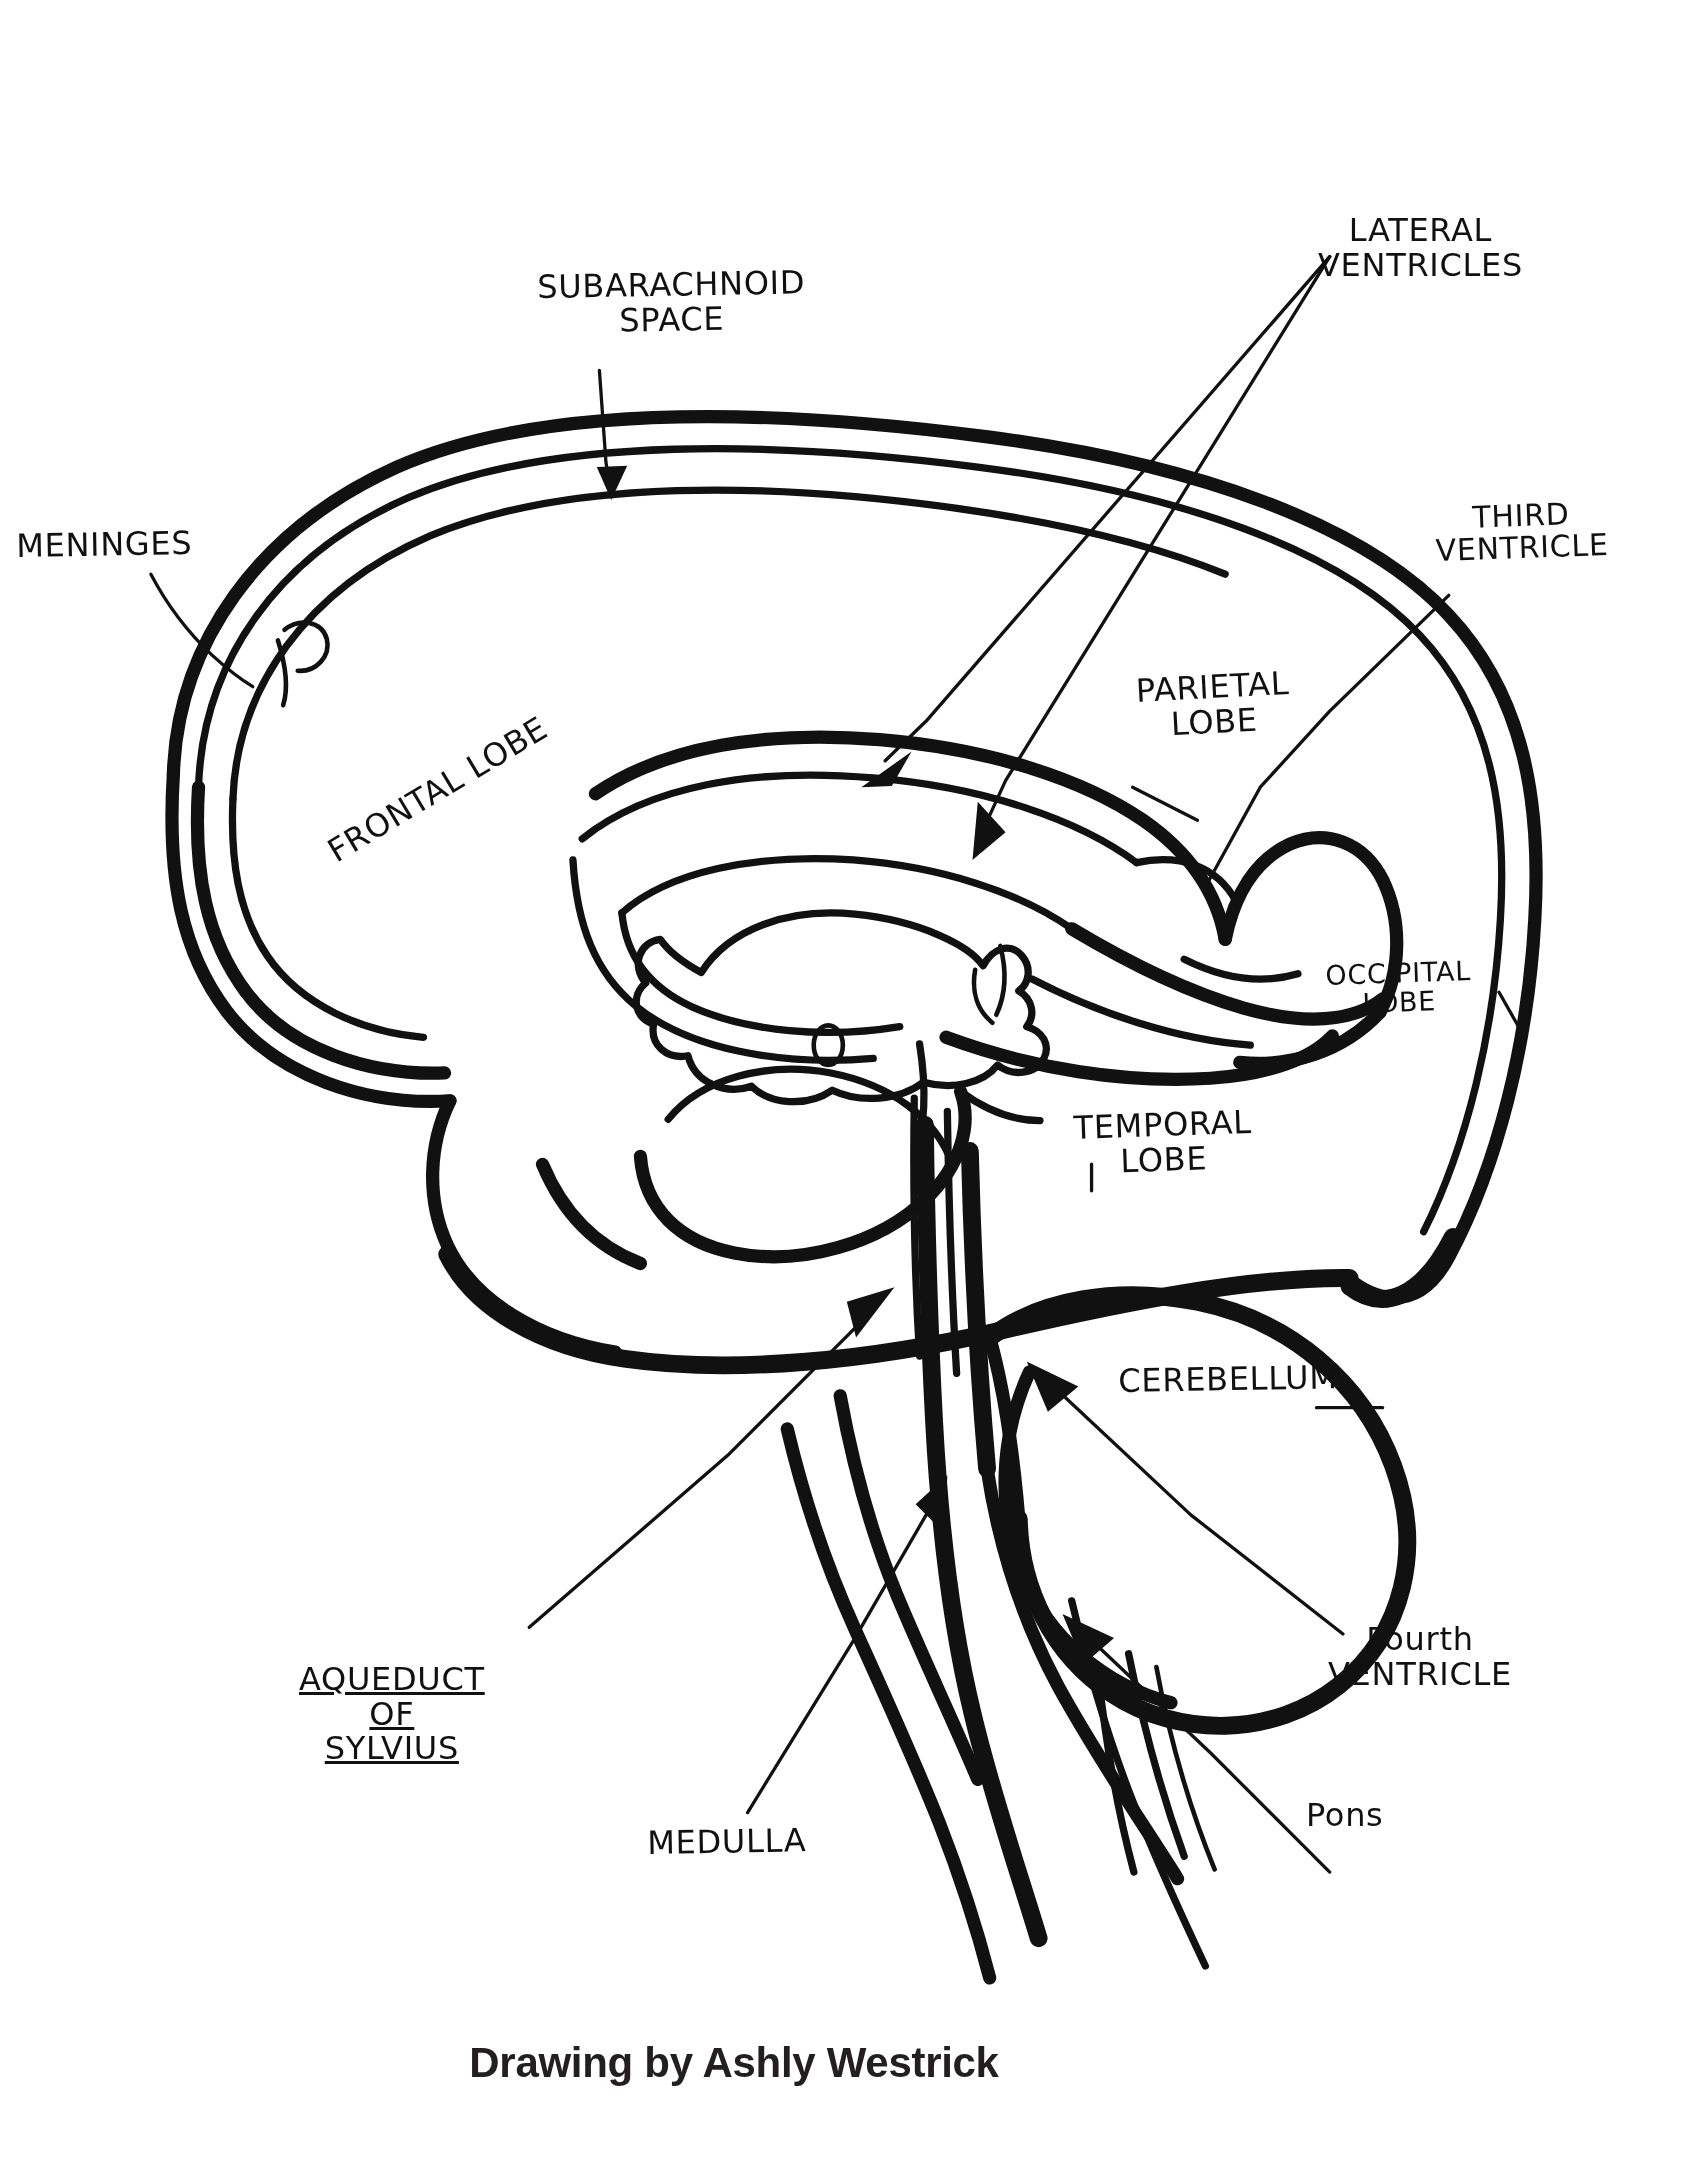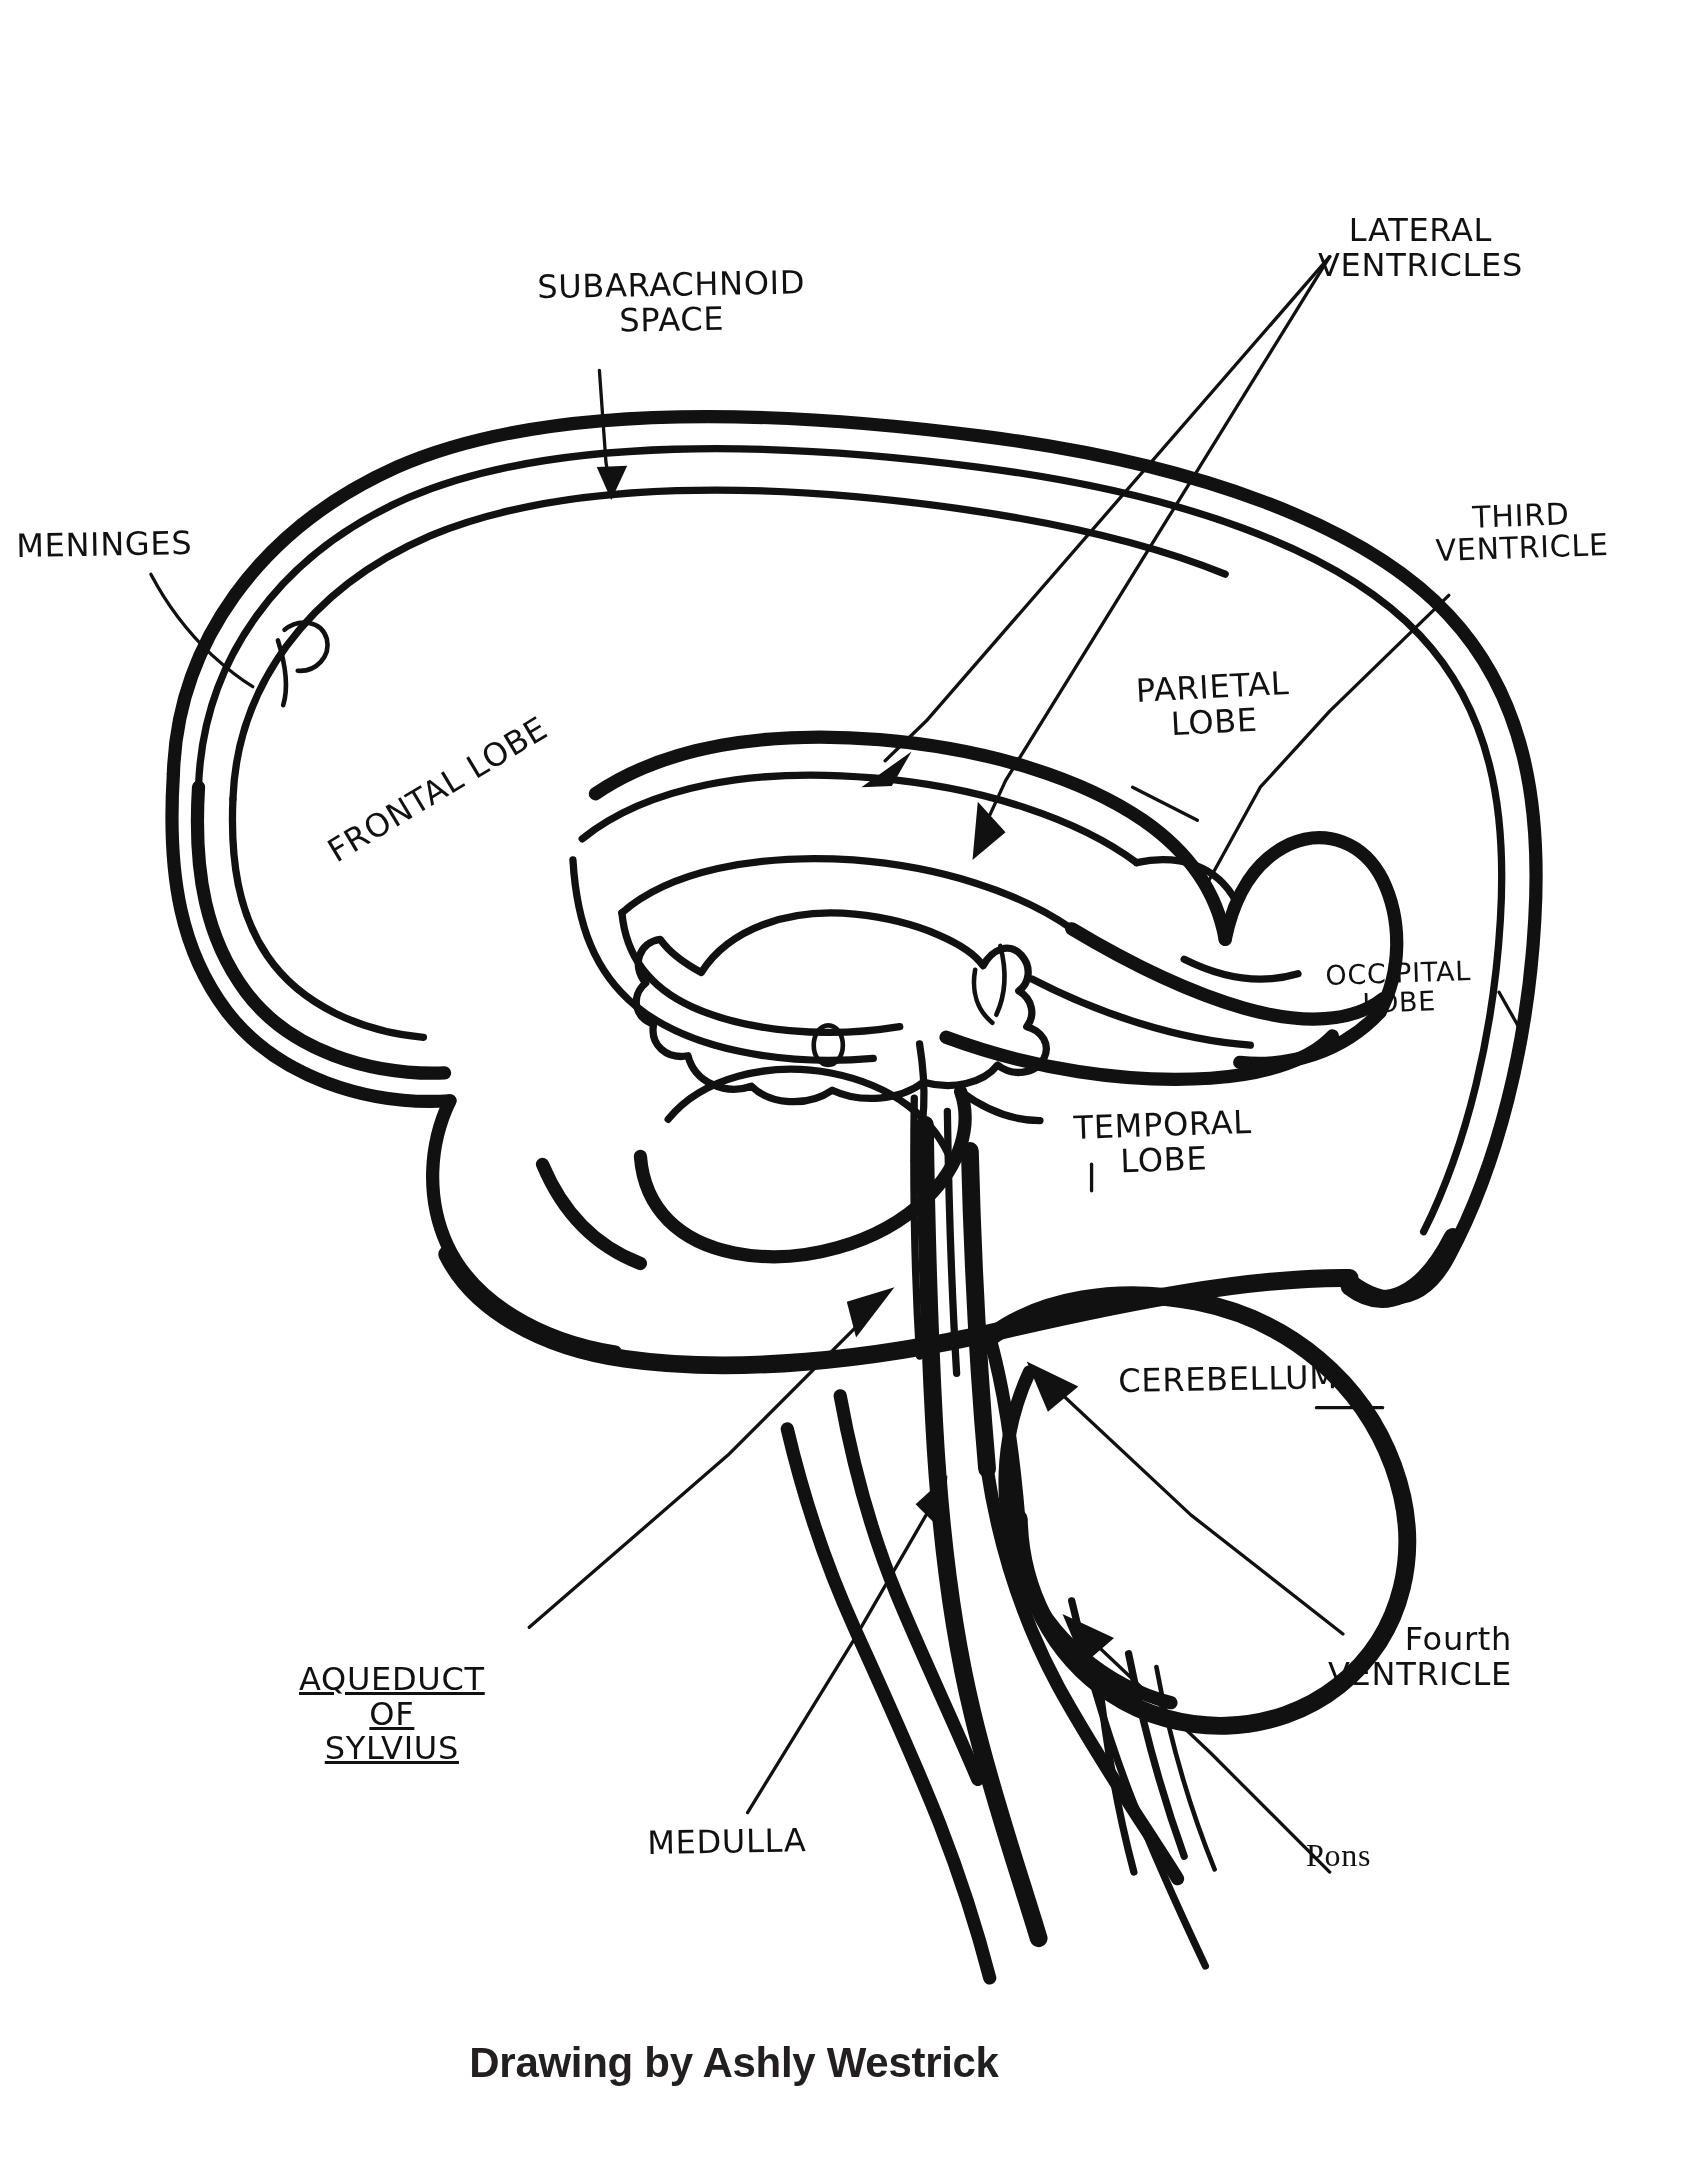--- a/index.html
+++ b/index.html
@@ -346,21 +346,21 @@
 LOBE</div>
 
   <div class="lbl lbl-caps sz-lg" style="left:1118px; top:1364px; transform: rotate(-1deg);">CEREBELLUM</div>
 
   <div class="lbl lbl-caps sz-lg center" style="left:299px; top:1662px;text-decoration:underline;">AQUEDUCT
 OF
 SYLVIUS</div>
 
   <div class="lbl lbl-caps sz-lg" style="left:647px; top:1826px; transform: rotate(-1deg);">MEDULLA</div>
 
-  <div class="lbl sz-lg center" style="left:1328px; top:1622px;text-align:right;">Fourth
+  <div class="lbl sz-lg center" style="left:1328px; top:1622px;">Fourth
 VENTRICLE</div>
 
-  <div class="lbl sz-lg" style="left:1306px; top:1838px;font-family:Liberation Serif, serif;">Pons</div>
+  <div class="lbl sz-lg" style="left:1306px; top:1798px;">Pons</div>
 
   <div id="credit">Drawing by Ashly Westrick</div>
 
 </div>
 
 
 </body></html>

